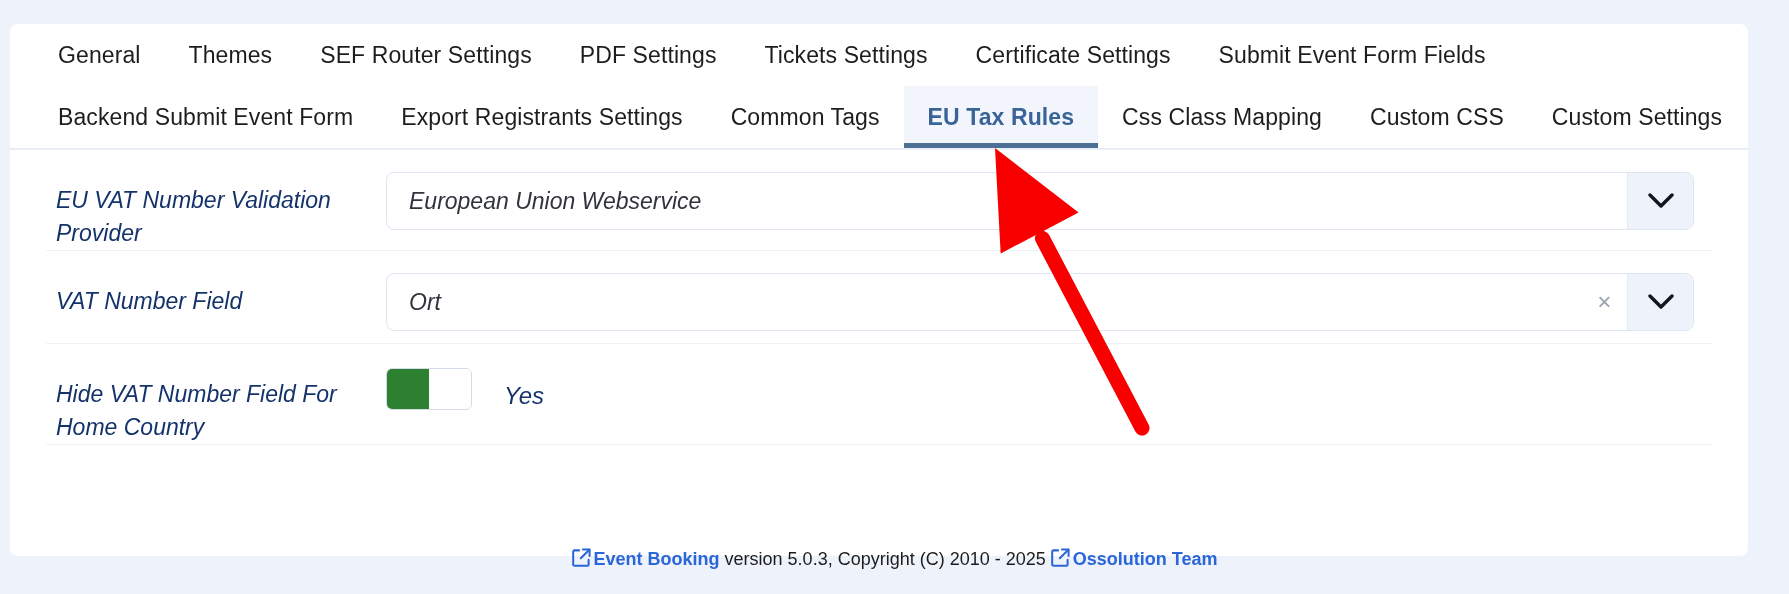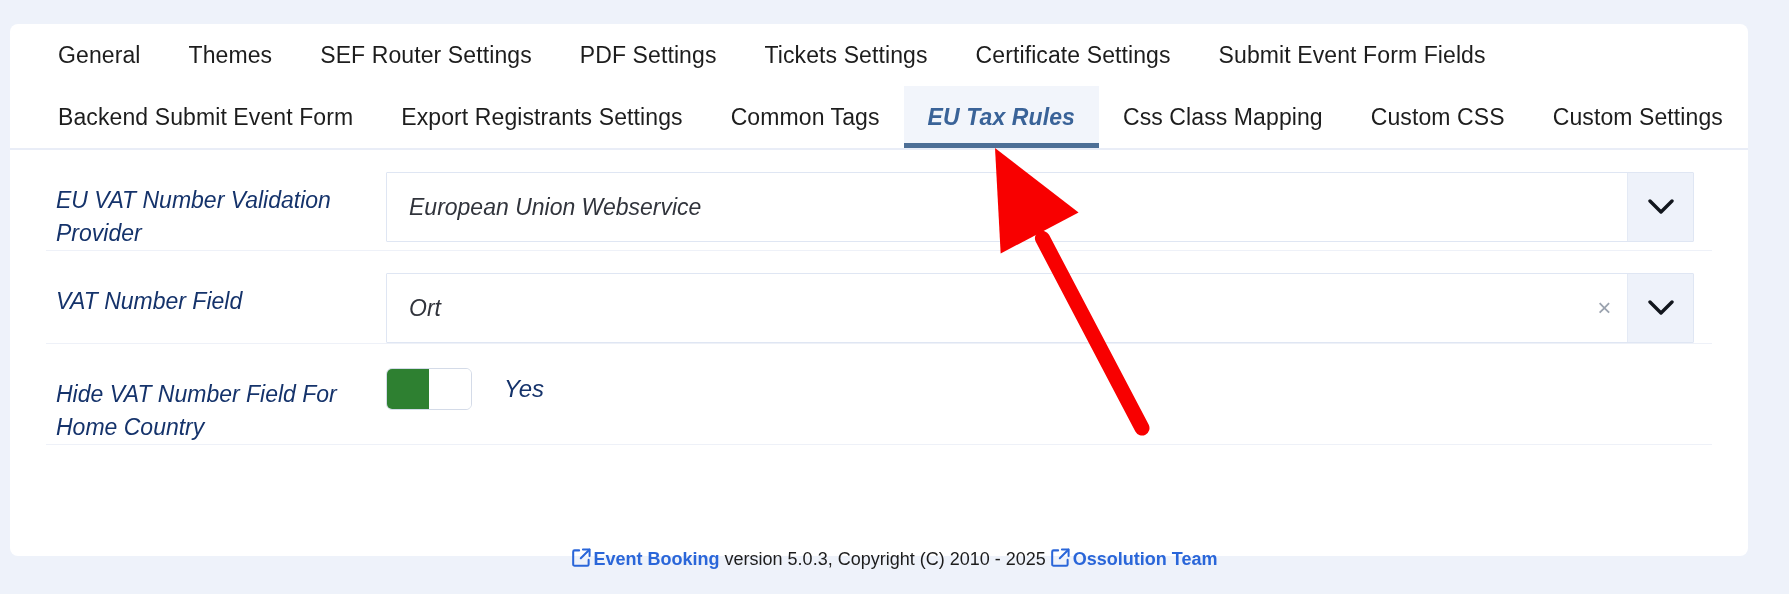--- a/index.html
+++ b/index.html
@@ -53,21 +53,20 @@
     cursor: pointer;
     background: transparent;
     border: none;
     font-family: "Liberation Sans", sans-serif;
   }
   .tab.active {
     background: #f2f5fb;
     color: #3a6398;
     font-weight: bold;
     box-shadow: inset 0 -5px 0 0 #4d6f96;
-    font-style: italic;
   }
 
   
   .formbody {
     position: absolute;
     left: 0; top: 126px;
     width: 100%;
     padding: 0 36px;
     font-style: italic;
   }
@@ -92,24 +91,24 @@
   .fcontrol {
     flex: 1 1 auto;
     padding-right: 18px;
   }
 
   
   .select {
     position: relative;
     display: flex;
     align-items: stretch;
-    height: 70px;
+    height: 58px;
     background: #ffffff;
     border: 1px solid #dfe6f3;
-    border-radius: 1px;
+    border-radius: 8px;
     overflow: hidden;
   }
   .select-value {
     flex: 1 1 auto;
     display: flex;
     align-items: center;
     padding-left: 22px;
     font-size: 23px;
     color: #31343c;
   }
@@ -131,21 +130,21 @@
     align-items: center;
     justify-content: center;
     cursor: pointer;
     border-left: 1px solid #e4eaf5;
   }
   .select-arrow svg { display: block; }
 
   
   .togglewrap {
     display: flex;
-    align-items: center;
+    align-items: flex-end;
     padding-top: 2px;
   }
   .toggle {
     width: 86px; height: 42px;
     border: 1px solid #d4dbe8;
     border-radius: 6px;
     background: #ffffff;
     display: flex;
     overflow: hidden;
     cursor: pointer;

